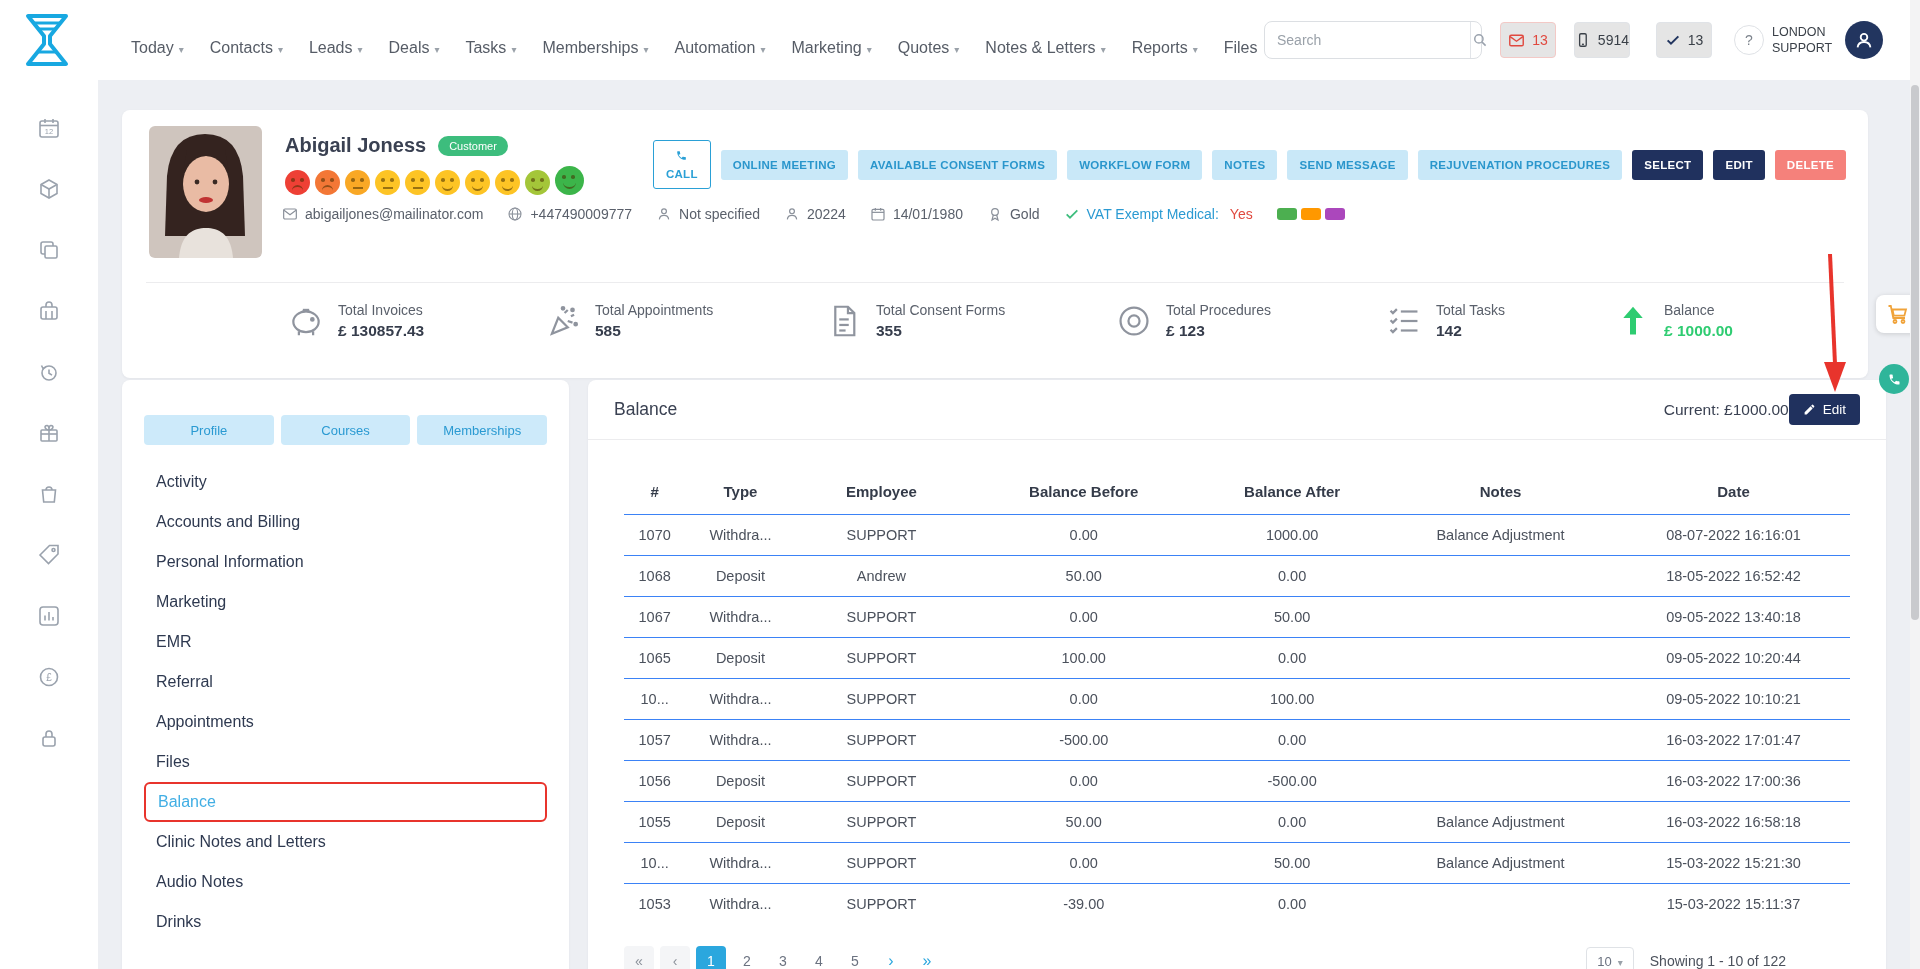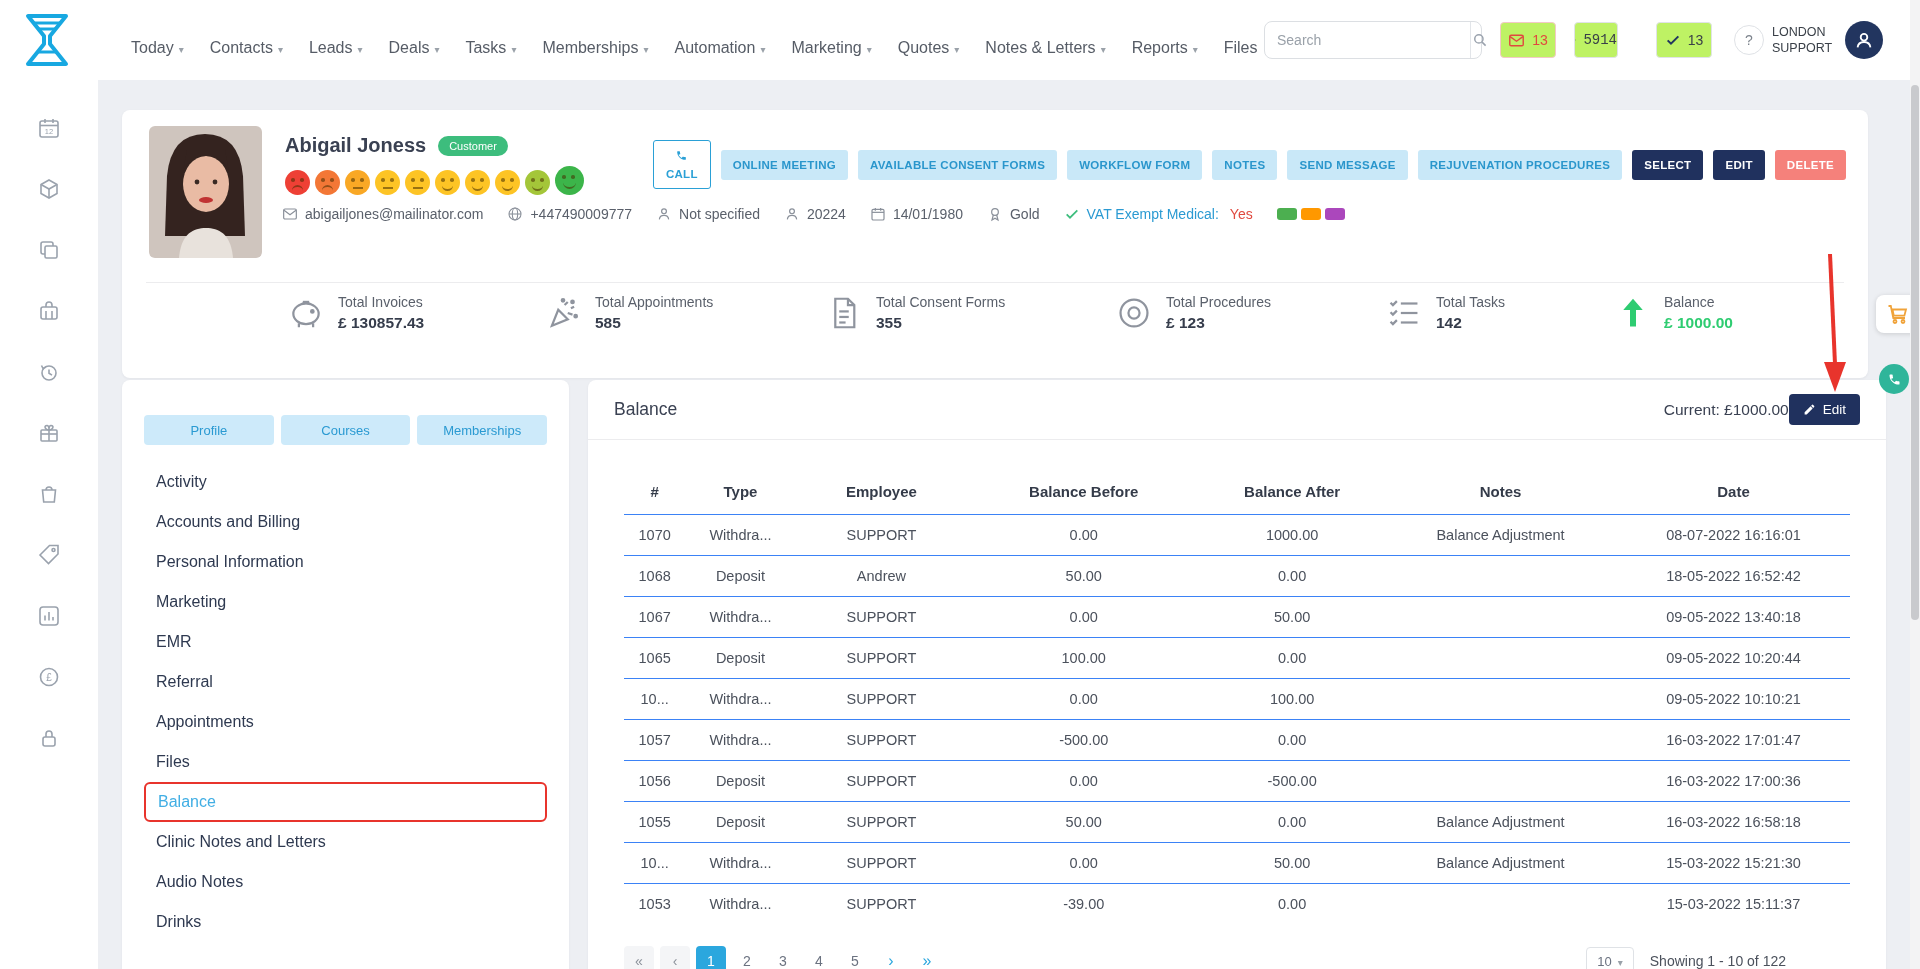--- a/index.html
+++ b/index.html
@@ -14,23 +14,23 @@
   #topbar { position:absolute; left:0; top:0; width:1920px; height:80px; background:#fff; z-index:3; }
   #logo { position:absolute; left:18px; top:10px; width:58px; height:60px; }
   #mainmenu { position:absolute; left:131px; top:0; height:96px; display:flex; align-items:center; gap:26px; }
   .menu-item { display:flex; align-items:center; gap:5px; cursor:pointer; }
   .menu-label { font-size:16px; color:#565c66; }
   .chev { font-size:10px; color:#9aa1a9; margin-top:2px; }
   #searchbox { position:absolute; left:1264px; top:21px; width:218px; height:38px; border:1px solid #dcdfe3; border-radius:8px; background:#fff; display:flex; align-items:center; }
   #searchbox input { flex:1; border:none; outline:none; padding:0 12px; font-size:14px; color:#555; background:transparent; font-family:inherit; }
   #searchbox input::placeholder { color:#9aa1a9; }
   .search-seg { width:38px; height:100%; border-left:1px solid #e2e5e9; display:flex; align-items:center; justify-content:center; cursor:pointer; }
-  .hpill { position:absolute; top:22px; height:36px; border:1px solid #e0e3e7; border-radius:4px; background:#bef264; display:flex; align-items:center; justify-content:center; gap:7px; font-size:14px; color:#3a4048; cursor:pointer; }
+  .hpill { position:absolute; top:22px; height:36px; border:1px solid #e0e3e7; border-radius:4px; background:#e5e5e5; display:flex; align-items:center; justify-content:center; gap:7px; font-size:14px; color:#3a4048; cursor:pointer; }
   #mail-pill { left:1500px; width:56px; border-color:#f3c9c6; color:#e0493f; }
-  #phone-pill { left:1574px; width:44px;font-family:Liberation Mono, monospace; }
+  #phone-pill { left:1574px; width:56px; }
   #task-pill { left:1656px; width:56px; }
   #help-circle { position:absolute; left:1734px; top:25px; width:30px; height:30px; border:1px solid #dfe2e6; border-radius:50%; display:flex; align-items:center; justify-content:center; font-size:14px; color:#7d848d; cursor:pointer; }
   #location { position:absolute; left:1772px; top:24px; font-size:12.5px; line-height:16px; color:#3a4048; }
   #avatar { position:absolute; left:1845px; top:21px; width:38px; height:38px; border-radius:50%; background:#22355f; display:flex; align-items:center; justify-content:center; cursor:pointer; }
   
   #iconbar { position:absolute; left:0; top:80px; width:98px; height:889px; background:#fff; z-index:2; display:flex; flex-direction:column; align-items:center; padding-top:36px; gap:37px; }
   .sb-icon { width:24px; height:24px; cursor:pointer; }
   
   .card { position:absolute; background:#fff; border-radius:8px; box-shadow:0 1px 3px rgba(30,40,60,.05); }
   #profile-card { left:122px; top:110px; width:1746px; height:268px; }
@@ -56,21 +56,21 @@
   .vat-value { color:#e0493f; margin-left:4px; }
   #tag-row { display:flex; gap:4px; }
   .color-tag { width:20px; height:12px; border-radius:3px; display:inline-block; }
   #actions-row { position:absolute; right:22px; top:30px; display:flex; gap:10px; align-items:center; }
   .abtn { border:none; border-radius:3px; font-size:11.5px; font-weight:bold; letter-spacing:.3px; padding:9px 12px; cursor:pointer; font-family:inherit; display:flex; align-items:center; gap:6px; }
   .abtn.light { background:#c9e8f8; color:#2a96cc; }
   .abtn.outline { background:#fff; color:#2aa0d6; border:1px solid #2aa0d6; padding:8px 12px;flex-direction:column; }
   .abtn.navy { background:#20315e; color:#fff; }
   .abtn.danger { background:#f5817b; color:#fff; }
   #stats-divider { position:absolute; left:24px; right:24px; top:172px; height:1px; background:#ececee; }
-  .stat { position:absolute; top:184px; display:flex; align-items:center; gap:13px; }
+  .stat { position:absolute; top:192px; display:flex; align-items:center; gap:13px; }
   .stat .stxt { display:flex; flex-direction:column; gap:4px; }
   .stat .slabel { font-size:14px; color:#5a606b; }
   .stat .svalue { font-size:15.5px; font-weight:bold; color:#363d4c; }
   .stat .svalue.green { color:#2ecc71; }
   
   #tabs-row { position:absolute; left:22px; right:22px; top:35px; display:flex; gap:7px; }
   .tab { flex:1; height:30px; background:#cdeafa; color:#2a9ad2; border-radius:4px; display:flex; align-items:center; justify-content:center; font-size:13px; cursor:pointer; }
   #plist { position:absolute; left:22px; right:22px; top:82px; }
   .plist-item { height:40px; display:flex; align-items:center; padding:0 12px; font-size:16px; color:#2e3950; cursor:pointer; }
   .plist-item.selected { border:2px solid #e8342c; border-radius:6px; color:#41aee4; }

